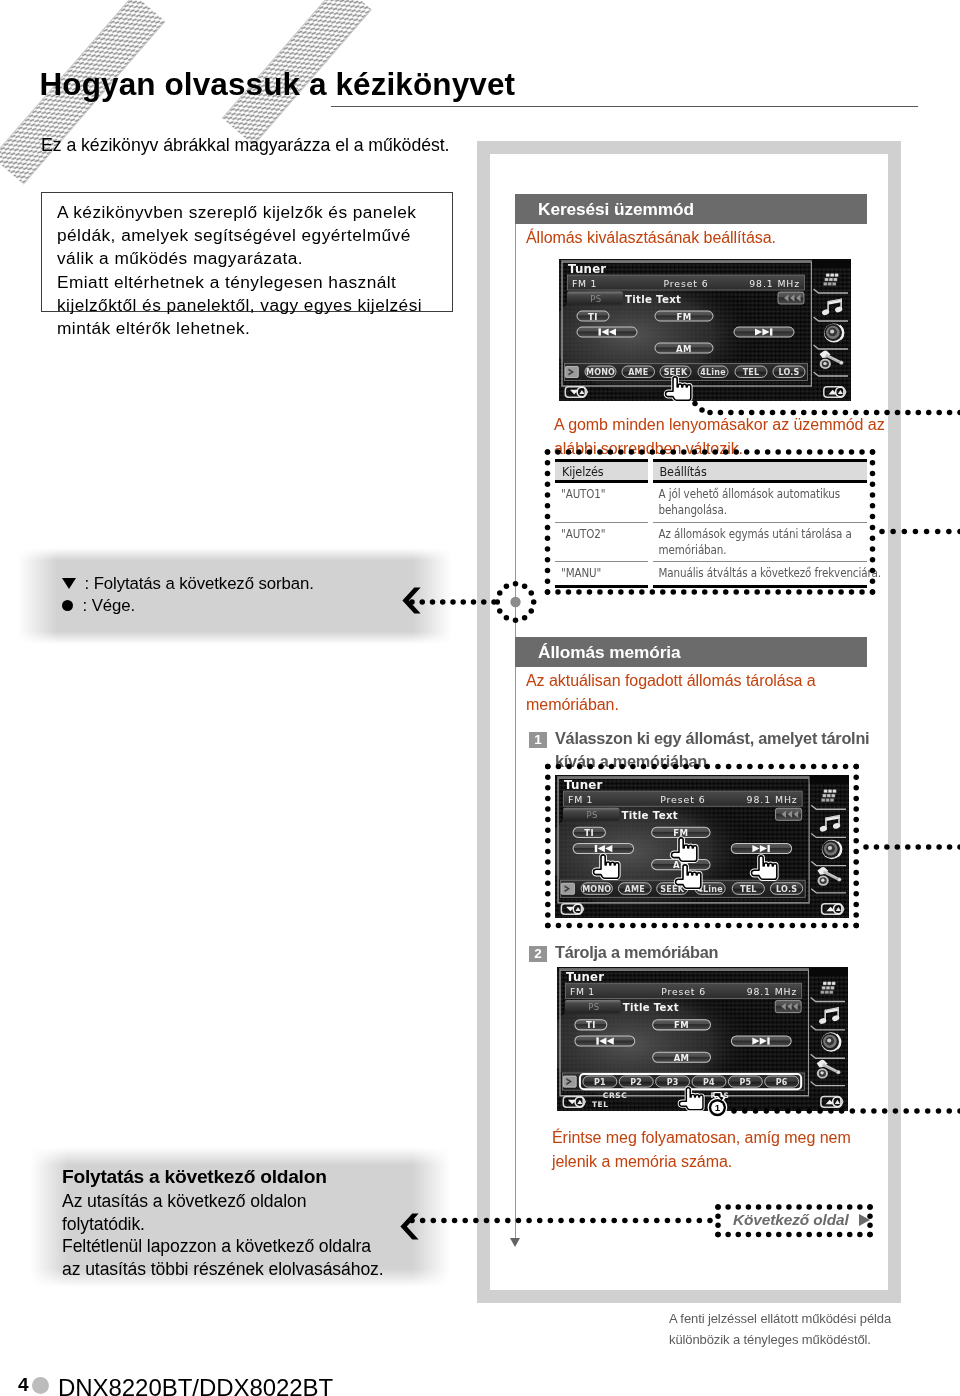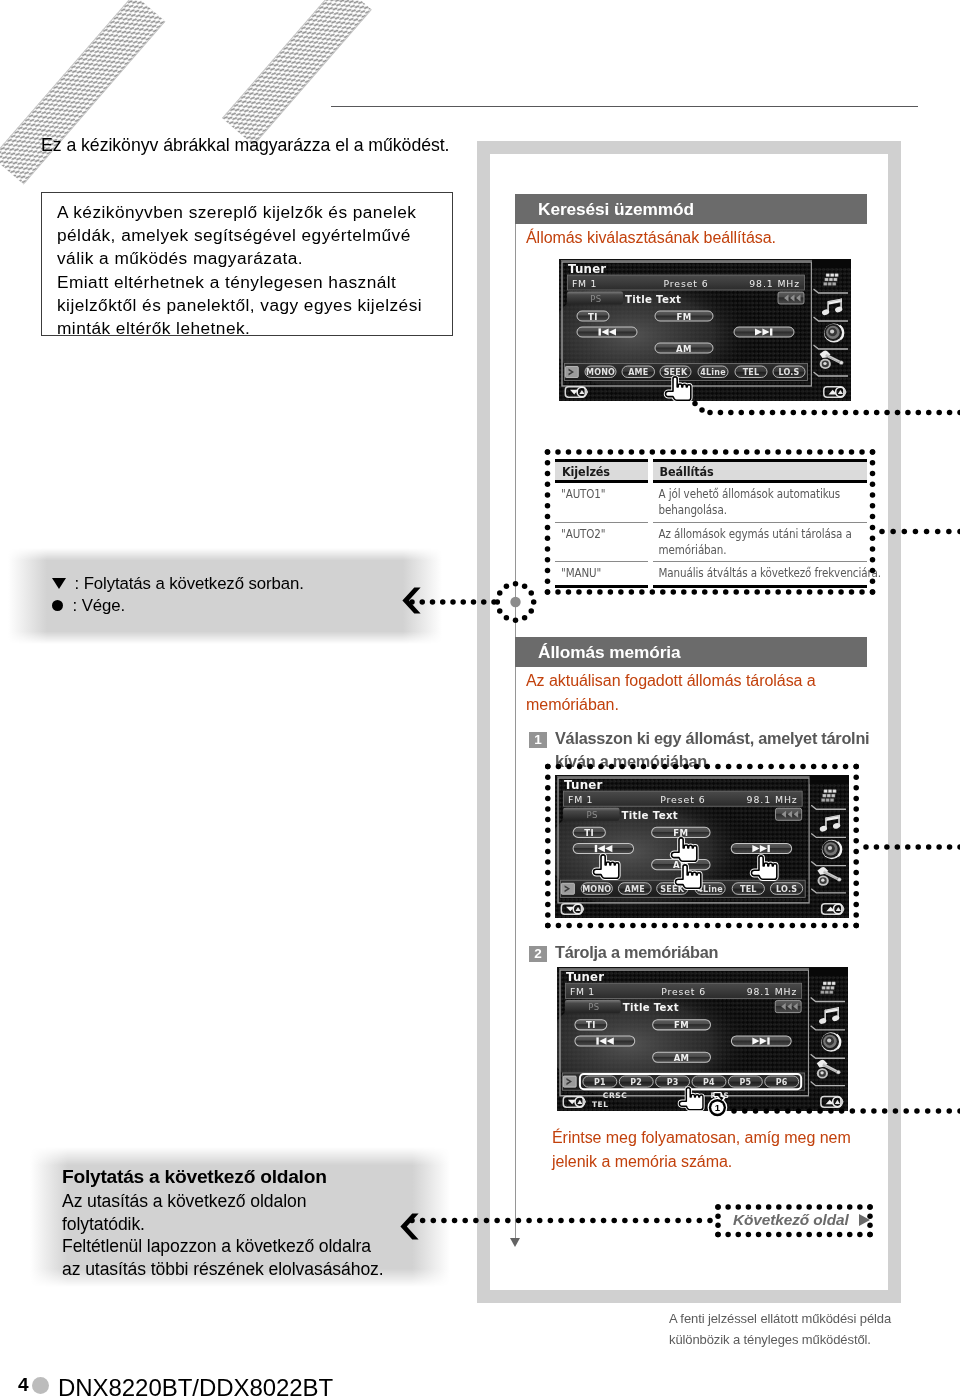--- a/index.html
+++ b/index.html
@@ -8,21 +8,21 @@
   .page{position:absolute;left:0;top:0;width:960px;height:1396px;}
 
   
 
   #page-title{position:absolute;left:39.5px;top:65.5px;font-size:31.5px;font-weight:bold;
       letter-spacing:0.1px;color:#000;white-space:nowrap;}
   #title-rule{position:absolute;left:331px;top:106px;width:587px;height:1px;background:#58585a;}
   #intro{position:absolute;left:41px;top:135px;font-size:17.7px;color:#000;white-space:nowrap;letter-spacing:-0.05px;}
 
   
-  #notebox{position:absolute;left:41px;top:192px;width:412px;height:144px;
+  #notebox{position:absolute;left:41px;top:192px;width:412px;height:120px;
       border:1px solid #3c3c3c;box-sizing:border-box;}
   #notebox p{margin:0;position:absolute;left:15px;top:8px;width:390px;
       font-size:17.3px;line-height:23.2px;color:#000;white-space:nowrap;letter-spacing:0.45px;}
 
   
   #frame{position:absolute;left:477px;top:141px;width:424px;height:1162px;
       background:#d0d0d0;}
   #frame-inner{position:absolute;left:13px;top:13px;width:398px;height:1136px;background:#fff;}
   #vline{position:absolute;left:515px;top:194px;width:1px;height:1044px;background:#969696;}
   #vline-arrow{position:absolute;left:510px;top:1238px;width:0;height:0;
@@ -68,21 +68,21 @@
       white-space:nowrap;letter-spacing:-0.1px;}
 
   #next-page-tag{position:absolute;left:733px;top:1211px;font-size:15.4px;font-style:italic;
       font-weight:bold;color:#6b6b6b;white-space:nowrap;letter-spacing:-0.1px;}
 
   
   #modetable{position:absolute;left:555px;top:459px;width:312px;}
   #modetable table{border-collapse:collapse;width:312px;table-layout:fixed;
       font-family:"DejaVu Sans",sans-serif;font-stretch:condensed;}
   #modetable th,#modetable td{letter-spacing:-0.1px;}
-  #modetable th{background:#dbdbdb;color:#1a1a1a;font-size:12.5px;font-weight:bold;
+  #modetable th{background:#dbdbdb;color:#1a1a1a;font-size:12.5px;font-weight:normal;
       text-align:left;padding:1.5px 0 1.5px 7px;border-top:3px solid #000;border-bottom:3px solid #000;
       line-height:15px;}
   #modetable td{white-space:nowrap;font-size:11.5px;color:#595959;padding:3px 0 3.5px 6px;vertical-align:top;
       border-bottom:1px solid #8a8a8a;line-height:16px;}
   #modetable tr:last-child td{border-bottom:3px solid #000;}
   #modetable .c1{width:95px;border-right:5px solid #fff;}
   #modetable .c2{width:217px;}
   #modetable th,#modetable td{box-sizing:border-box;}
 
   .chev{position:absolute;}
@@ -125,20 +125,21 @@
       <rect x="0" y="0" width="216" height="1" fill="#c4c4c4"></rect>
       <rect x="0" y="41" width="216" height="1" fill="#c4c4c4"></rect>
     </g>
     <g transform="translate(222,118) rotate(-49)">
       <rect x="0" y="0" width="180" height="42" fill="url(#treadpat2)"></rect>
       <rect x="0" y="0" width="180" height="1" fill="#c4c4c4"></rect>
       <rect x="0" y="41" width="180" height="1" fill="#c4c4c4"></rect>
     </g>
   </svg>
 
+  <div id="page-title">Hogyan olvassuk a kézikönyvet</div>
   <div id="title-rule"></div>
   <div id="intro">Ez a kézikönyv ábrákkal magyarázza el a működést.</div>
 
   <div id="notebox">
     <p>A kézikönyvben szereplő kijelzők és panelek<br>példák, amelyek segítségével egyértelművé<br>válik a működés magyarázata.<br>Emiatt eltérhetnek a ténylegesen használt<br>kijelzőktől és panelektől, vagy egyes kijelzési<br>minták eltérők lehetnek.</p>
   </div>
 
   <div id="frame">
     <div id="frame-inner"></div>
   </div>
@@ -292,20 +293,21 @@
    </g>
         <g transform="translate(264,127)">
      <rect x="0.8" y="0.8" width="20" height="10.4" rx="3.2" fill="none" stroke="#d8d8d8" stroke-width="1.5"></rect>
      <path d="M5.5 8.4 h8.4 l-4.2 -4.6 z" fill="#f2f2f2"></path>
      <circle cx="17.4" cy="6" r="4.8" fill="none" stroke="#ececec" stroke-width="1.6"></circle>
      <path d="M14.8 8 l2.6 -4 l2.6 4 z" fill="#ececec"></path>
      <path d="M21.2 2 l2.4 4 l-2.4 4 z" fill="#d2d2d2"></path>
    </g>
       </svg></div>
 
+  <div class="body-txt" style="left:554px;top:413px;">A gomb minden lenyomásakor az üzemmód az<br>alábbi sorrendben változik.</div>
 
   <div id="modetable">
       <table>
         <thead>
           <tr>
             <th class="c1">Kijelzés</th>
             <th class="c2">Beállítás</th>
           </tr>
         </thead>
         <tbody>
@@ -318,21 +320,21 @@
             <td class="c2">Az állomások egymás utáni tárolása a<br>memóriában.</td>
           </tr>
           <tr>
             <td class="c1">"MANU"</td>
             <td class="c2">Manuális átváltás a következő frekvenciára.</td>
           </tr>
         </tbody>
       </table>
     </div>
 
-  <div class="glow" id="legend-box" style="left:8px;top:548px;width:434px;height:96px;">
+  <div class="glow" id="legend-box" style="left:18px;top:548px;width:434px;height:96px;">
      <div class="legend-line" style="left:44px;top:26px;">
        <span class="tri-down"></span>
        <span>: Folytatás a következő sorban.</span>
      </div>
      <div class="legend-line" style="left:44px;top:48px;">
        <span class="circ"></span>
        <span>: Vége.</span>
      </div>
   </div>
 

